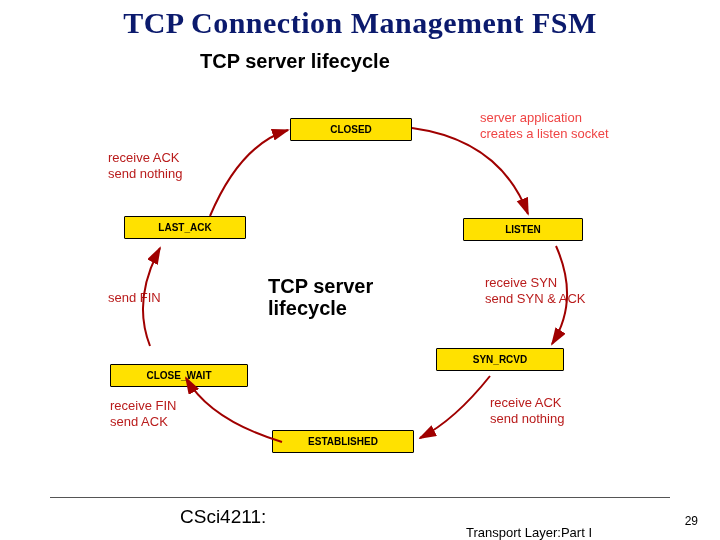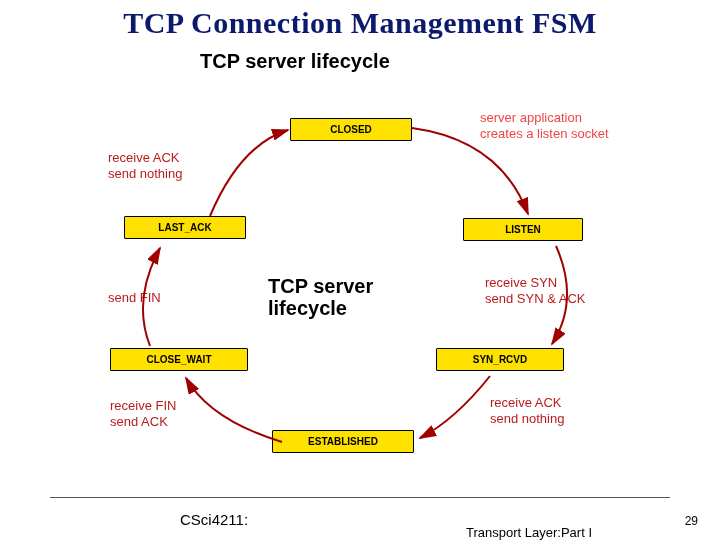--- a/index.html
+++ b/index.html
@@ -22,21 +22,21 @@
     font-family:Helvetica,Arial,sans-serif;font-weight:bold;font-size:10px;
     padding:5px 0;text-align:center;border-radius:1px;
   }
   .label{
     position:absolute;font-family:Helvetica,Arial,sans-serif;
     font-size:13px;color:#b91c1c;line-height:1.25;
   }
   .label.black{color:#ef4444;font-weight:normal}
   .footer-left{
     position:absolute;bottom:12px;left:180px;
-    font-size:15px;color:#000;
+    font-size:19px;color:#000;
   }
   .footer-center{
     position:absolute;bottom:0;left:0;width:592px;text-align:right;
     font-size:13px;color:#000;
   }
   .footer-right{
     position:absolute;bottom:12px;right:22px;
     font-size:12px;color:#000;
   }
   .hr{
@@ -49,21 +49,21 @@
 <body>
 
 <div class="slide-title">TCP Connection Management FSM</div>
 <div class="subtitle">TCP server lifecycle</div>
 <div class="subtitle2">TCP server<br>lifecycle</div>
 
 <div class="state" style="top:118px;left:290px;width:120px">CLOSED</div>
 <div class="state" style="top:218px;left:463px;width:118px">LISTEN</div>
 <div class="state" style="top:348px;left:436px;width:126px">SYN_RCVD</div>
 <div class="state" style="top:430px;left:272px;width:140px">ESTABLISHED</div>
-<div class="state" style="top:348px;left:110px;width:136px">CLOSE_WAIT</div>
+<div class="state" style="top:364px;left:110px;width:136px">CLOSE_WAIT</div>
 <div class="state" style="top:216px;left:124px;width:120px">LAST_ACK</div>
 
 <div class="label black" style="top:110px;left:480px">server application<br>creates a listen socket</div>
 <div class="label" style="top:275px;left:485px">receive SYN<br>send SYN &amp; ACK</div>
 <div class="label" style="top:395px;left:490px">receive  ACK<br>send nothing</div>
 <div class="label" style="top:398px;left:110px">receive FIN<br>send ACK</div>
 <div class="label" style="top:290px;left:108px">send  FIN</div>
 <div class="label" style="top:150px;left:108px">receive  ACK<br>send nothing</div>
 
 <svg width="720" height="540">

